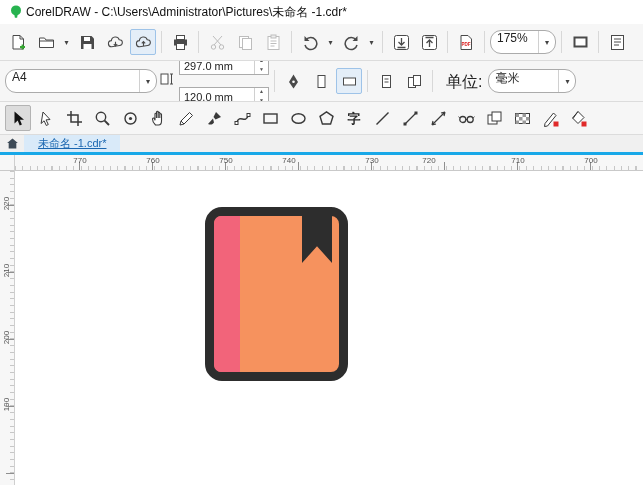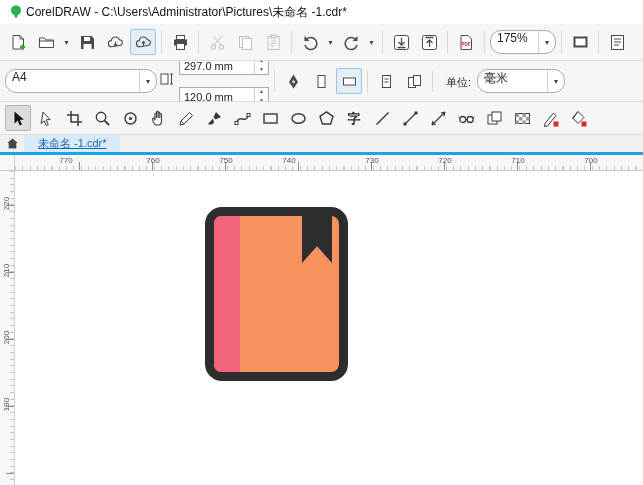--- a/index.html
+++ b/index.html
@@ -32,21 +32,21 @@
   .zoom-combo{width:64px}
   .size-combo{width:150px}
   .unit-combo{width:86px}
 
   .dims{display:flex;align-items:center;gap:3px;flex:0 0 auto}
   .dims .fields{display:flex;flex-direction:column;gap:12px}
   .dimrow{display:flex;align-items:center;height:17px;width:88px;background:#fff;border:1px solid #ababab}
   .dimrow .dval{flex:1;font-size:11px;padding:0 4px;white-space:nowrap}
   .spin{display:flex;flex-direction:column;width:13px;align-self:stretch;border-left:1px solid #d0d0d0}
   .spin span{flex:1;font-size:5px;line-height:7px;text-align:center;color:#555}
-  .unit-label{font-size:11px;color:#222;margin:2px 4px 0 8px;white-space:nowrap}
+  .unit-label{font-size:16px;color:#222;margin:2px 4px 0 8px;white-space:nowrap}
 
   .tabbar{height:17px;display:flex;align-items:stretch;background:#f0f0f0;flex:0 0 auto}
   .home-btn{width:24px;display:flex;align-items:center;justify-content:center;background:#f0f0f0;border:none;padding:0}
   .home-btn svg{width:13px;height:13px;display:block}
   .doc-tab{display:flex;align-items:center;padding:0 14px;font-size:11px;white-space:nowrap}
   .bluebar{height:3px;flex:0 0 auto}
 
   .workspace{position:relative;flex:1;background:#fff;overflow:hidden}
   .corner{position:absolute;left:0;top:0;width:15px;height:16px;background:#f7f7f7;border-right:1px solid #cfcfcf;border-bottom:1px solid #c9c9c9;box-sizing:border-box}
   .hruler{position:absolute;left:15px;right:0;top:0;height:16px;background:#f7f7f7;border-bottom:1px solid #c9c9c9;box-sizing:border-box;
@@ -399,26 +399,26 @@
     <div class="doc-tab" style="background: rgb(217, 234, 249); color: rgb(26, 102, 176); text-decoration: underline;">
       <span>未命名 -1.cdr*</span>
     </div>
   </div>
   <div class="bluebar" style="background: rgb(24, 168, 232);"></div>
 
   <div class="workspace">
     <div class="corner"></div>
 
     <div class="hruler">
-      <span class="num" style="left:51px">770</span>
+      <span class="num" style="left:65px">770</span>
       <span class="num" style="left:138px">760</span>
       <span class="num" style="left:211px">750</span>
       <span class="num" style="left:274px">740</span>
       <span class="num" style="left:357px">730</span>
-      <span class="num" style="left:430px">720</span>
+      <span class="num" style="left:414px">720</span>
       <span class="num" style="left:503px">710</span>
       <span class="num" style="left:576px">700</span>
     </div>
 
     <div class="vruler">
       <span class="num" style="top:28px">220</span>
       <span class="num" style="top:95px">210</span>
       <span class="num" style="top:162px">200</span>
       <span class="num" style="top:229px">190</span>
     </div>

